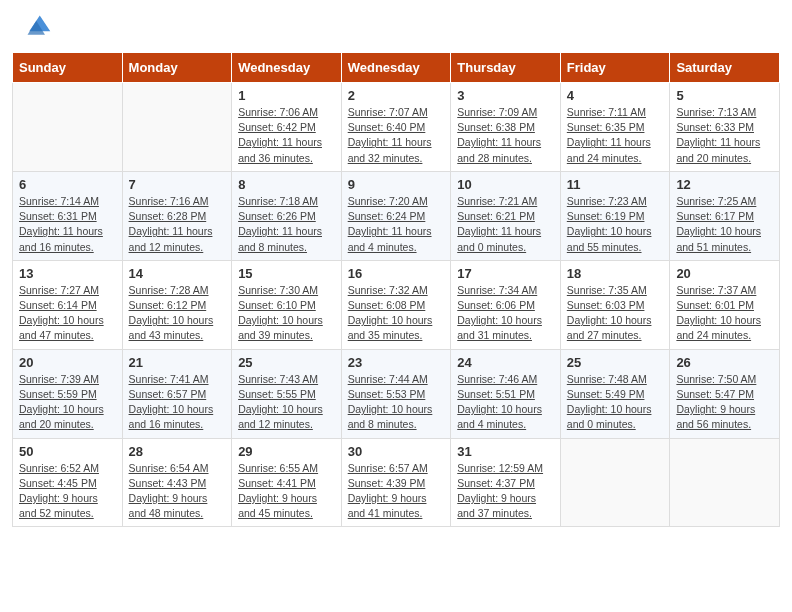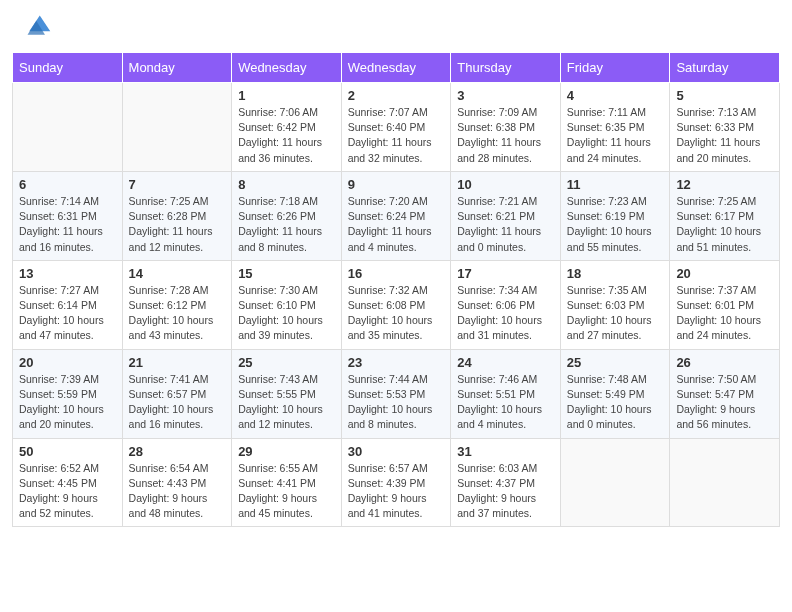--- a/index.html
+++ b/index.html
@@ -52,24 +52,24 @@
       margin-top: 2px;
     }
     .calendar-wrap {
       padding: 0 12px 12px 12px;
     }
     table {
       width: 100%;
       border-collapse: collapse;
     }
     th {
-      background-color: #8b5cf6;
+      background-color: #c2410c;
       color: #fff;
       font-size: 13px;
-      font-weight: 400;
+      font-weight: 700;
       padding: 7px 6px;
       text-align: left;
       border: 1px solid #fff;
     }
     td {
       vertical-align: top;
       border: 1px solid #ddd;
       padding: 5px 6px;
       font-size: 11px;
       color: #333;
@@ -83,20 +83,21 @@
     .day-number {
       font-size: 13px;
       font-weight: 600;
       display: block;
       margin-bottom: 2px;
     }
     .day-info {
       font-size: 10.5px;
       line-height: 1.45;
       color: #444;
+      text-decoration: underline;
     }
     tr:nth-child(even) td {
       background: #f5f8fc;
     }
     tr:nth-child(even) td.empty {
       background: #f0f4f8;
     }
   </style>
 </head>
 <body>
@@ -168,21 +169,21 @@
         </tr>
         <tr>
           <td>
             <span class="day-number">6</span>
             <div class="day-info">Sunrise: 7:14 AM
 Sunset: 6:31 PM
 Daylight: 11 hours and 16 minutes.</div>
           </td>
           <td>
             <span class="day-number">7</span>
-            <div class="day-info">Sunrise: 7:25 AM
+            <div class="day-info">Sunrise: 7:16 AM
 Sunset: 6:28 PM
 Daylight: 11 hours and 12 minutes.</div>
           </td>
           <td>
             <span class="day-number">8</span>
             <div class="day-info">Sunrise: 7:18 AM
 Sunset: 6:26 PM
 Daylight: 11 hours and 8 minutes.</div>
           </td>
           <td>
@@ -318,21 +319,21 @@
 Daylight: 9 hours and 45 minutes.</div>
           </td>
           <td>
             <span class="day-number">30</span>
             <div class="day-info">Sunrise: 6:57 AM
 Sunset: 4:39 PM
 Daylight: 9 hours and 41 minutes.</div>
           </td>
           <td>
             <span class="day-number">31</span>
-            <div class="day-info">Sunrise: 6:03 AM
+            <div class="day-info">Sunrise: 12:59 AM
 Sunset: 4:37 PM
 Daylight: 9 hours and 37 minutes.</div>
           </td>
           <td class="empty"></td>
           <td class="empty"></td>
         </tr>
       </tbody>
   </table>
 </div>
 

